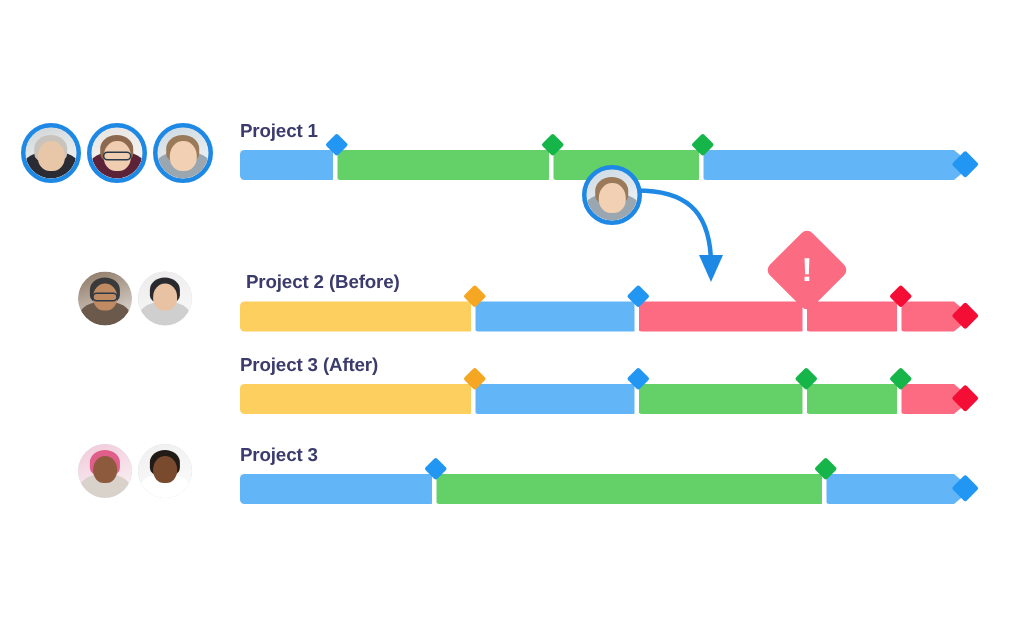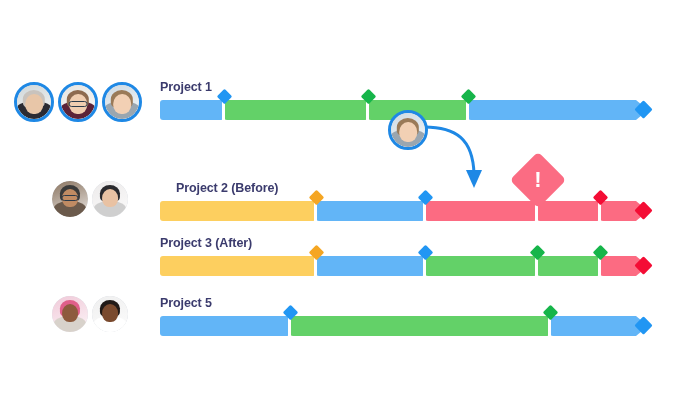--- a/index.html
+++ b/index.html
@@ -228,21 +228,21 @@
       </div>
       <div class="avatar" style="width: 36px; height: 36px;">
         <div class="face">
           <div class="bg" style="background: linear-gradient(160deg, rgb(236, 234, 234) 0%, rgb(255, 255, 255) 120%);"></div>
           <div class="body" style="width: 33.12px; height: 18px; background: rgb(207, 207, 207);"></div>
           <div class="hair" style="width: 20.16px; height: 16.56px; top: 4.32px; background: rgb(42, 42, 46);"></div>
           <div class="head" style="width: 15.84px; height: 18px; top: 7.92px; background: rgb(233, 194, 163);"></div>
         </div>
       </div>
     </div>
-    <div class="row-title" style="left: 176px; top: 181px; color: rgb(59, 59, 109);">Project 2 (Before)</div>
+    <div class="row-title" style="left: 164px; top: 181px; color: rgb(59, 59, 109);">Project 2 (Before)</div>
     <div class="bar-track" style="left: 0px; top: 201px; width: 680px;">
       <div class="seg" style="left: 160px; width: 156px; background: rgb(253, 207, 95);"></div>
       <div class="notch" style="left: 314px;"></div>
       <div class="seg" style="left: 316px; width: 109px; background: rgb(98, 181, 247);"></div>
       <div class="notch" style="left: 423px;"></div>
       <div class="seg" style="left: 425px; width: 112px; background: rgb(252, 107, 130);"></div>
       <div class="notch" style="left: 535px;"></div>
       <div class="seg" style="left: 537px; width: 63px; background: rgb(252, 107, 130);"></div>
       <div class="notch" style="left: 598px;"></div>
       <div class="seg cap-end" style="left: 600px; width: 36px; background: rgb(252, 107, 130);"></div>
@@ -298,21 +298,21 @@
       </div>
       <div class="avatar" style="width: 36px; height: 36px;">
         <div class="face">
           <div class="bg" style="background: linear-gradient(160deg, rgb(239, 239, 239) 0%, rgb(255, 255, 255) 120%);"></div>
           <div class="body" style="width: 33.12px; height: 18px; background: rgb(255, 255, 255);"></div>
           <div class="hair" style="width: 20.16px; height: 16.56px; top: 4.32px; background: rgb(33, 26, 23);"></div>
           <div class="head" style="width: 15.84px; height: 18px; top: 7.92px; background: rgb(122, 74, 46);"></div>
         </div>
       </div>
     </div>
-    <div class="row-title" style="left: 160px; top: 296px; color: rgb(59, 59, 109);">Project 5</div>
+    <div class="row-title" style="left: 160px; top: 296px; color: rgb(59, 59, 109);">Project 3</div>
     <div class="bar-track" style="left: 0px; top: 316px; width: 680px;">
       <div class="seg" style="left: 160px; width: 130px; background: rgb(98, 181, 247);"></div>
       <div class="notch" style="left: 288px;"></div>
       <div class="seg" style="left: 290px; width: 260px; background: rgb(99, 209, 104);"></div>
       <div class="notch" style="left: 548px;"></div>
       <div class="seg cap-end" style="left: 550px; width: 86px; background: rgb(98, 181, 247);"></div>
       <div class="chev-end" style="left: 636px;">
         <div style="position: absolute; inset: 0px; background: rgb(98, 181, 247); clip-path: polygon(0px 0px, 100% 50%, 0px 100%);"></div>
       </div>
     </div>

